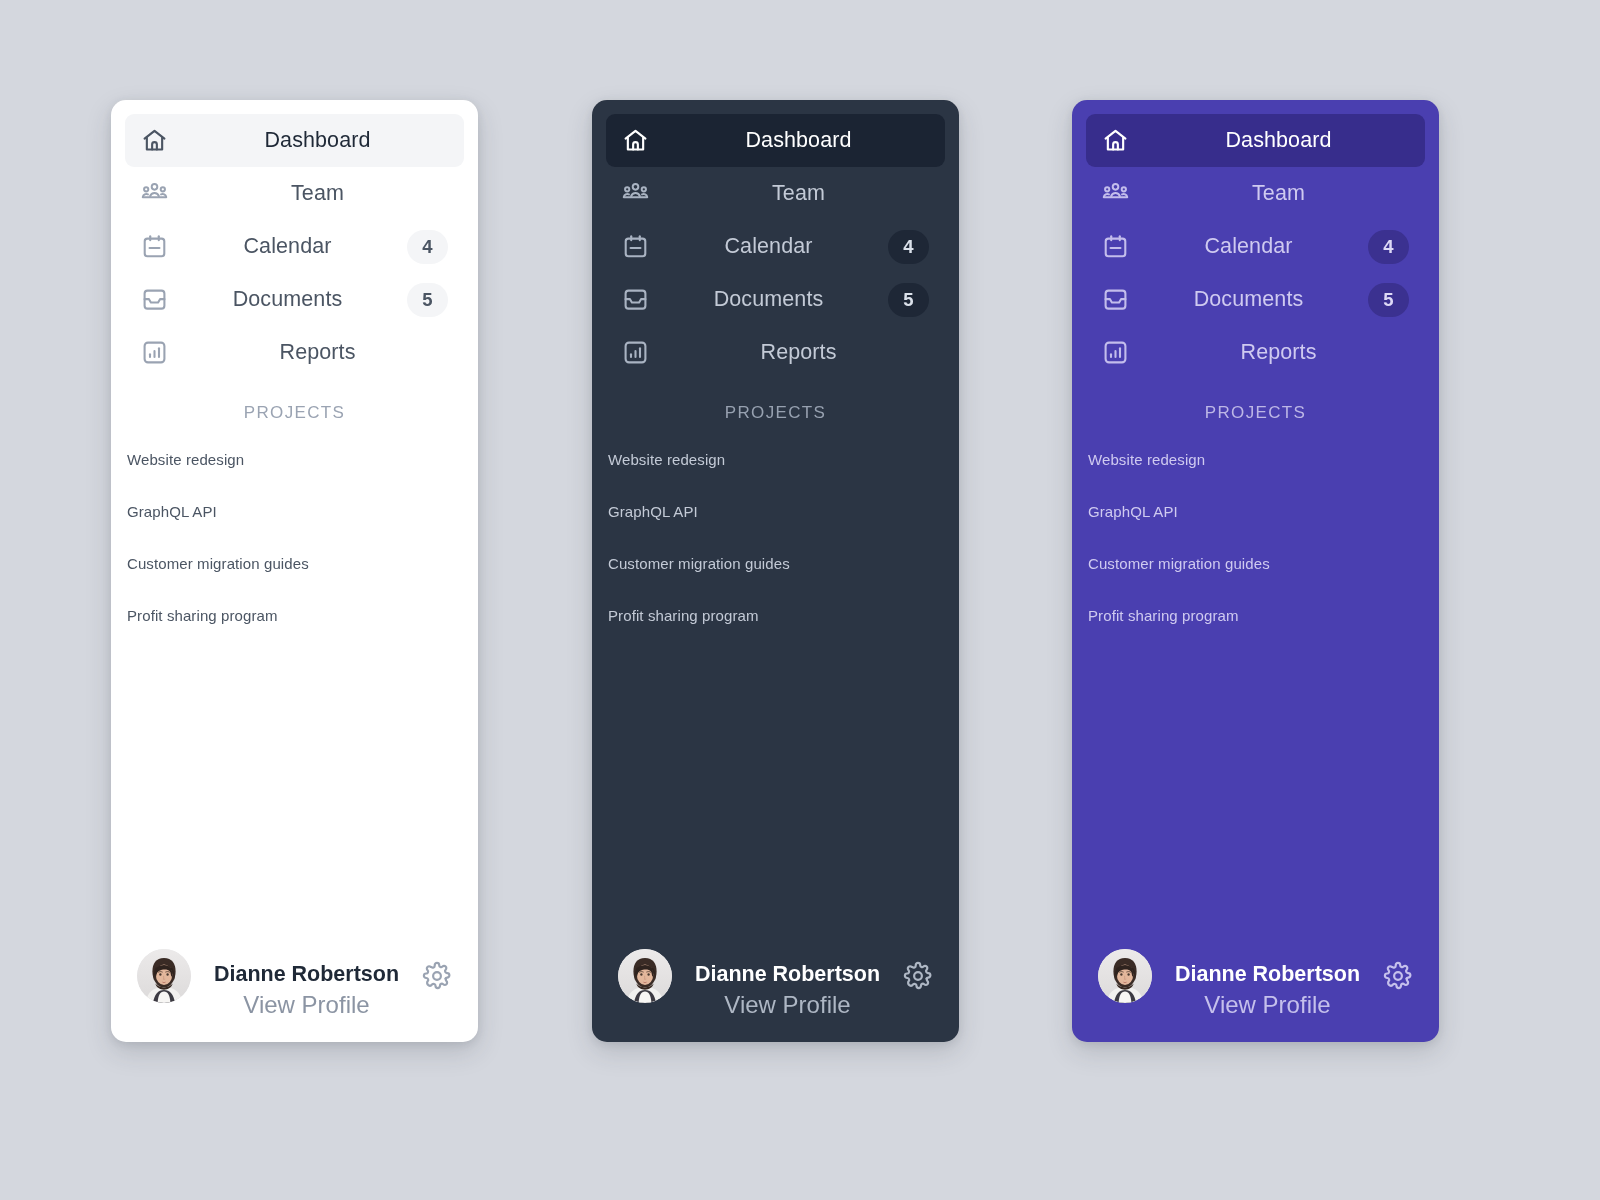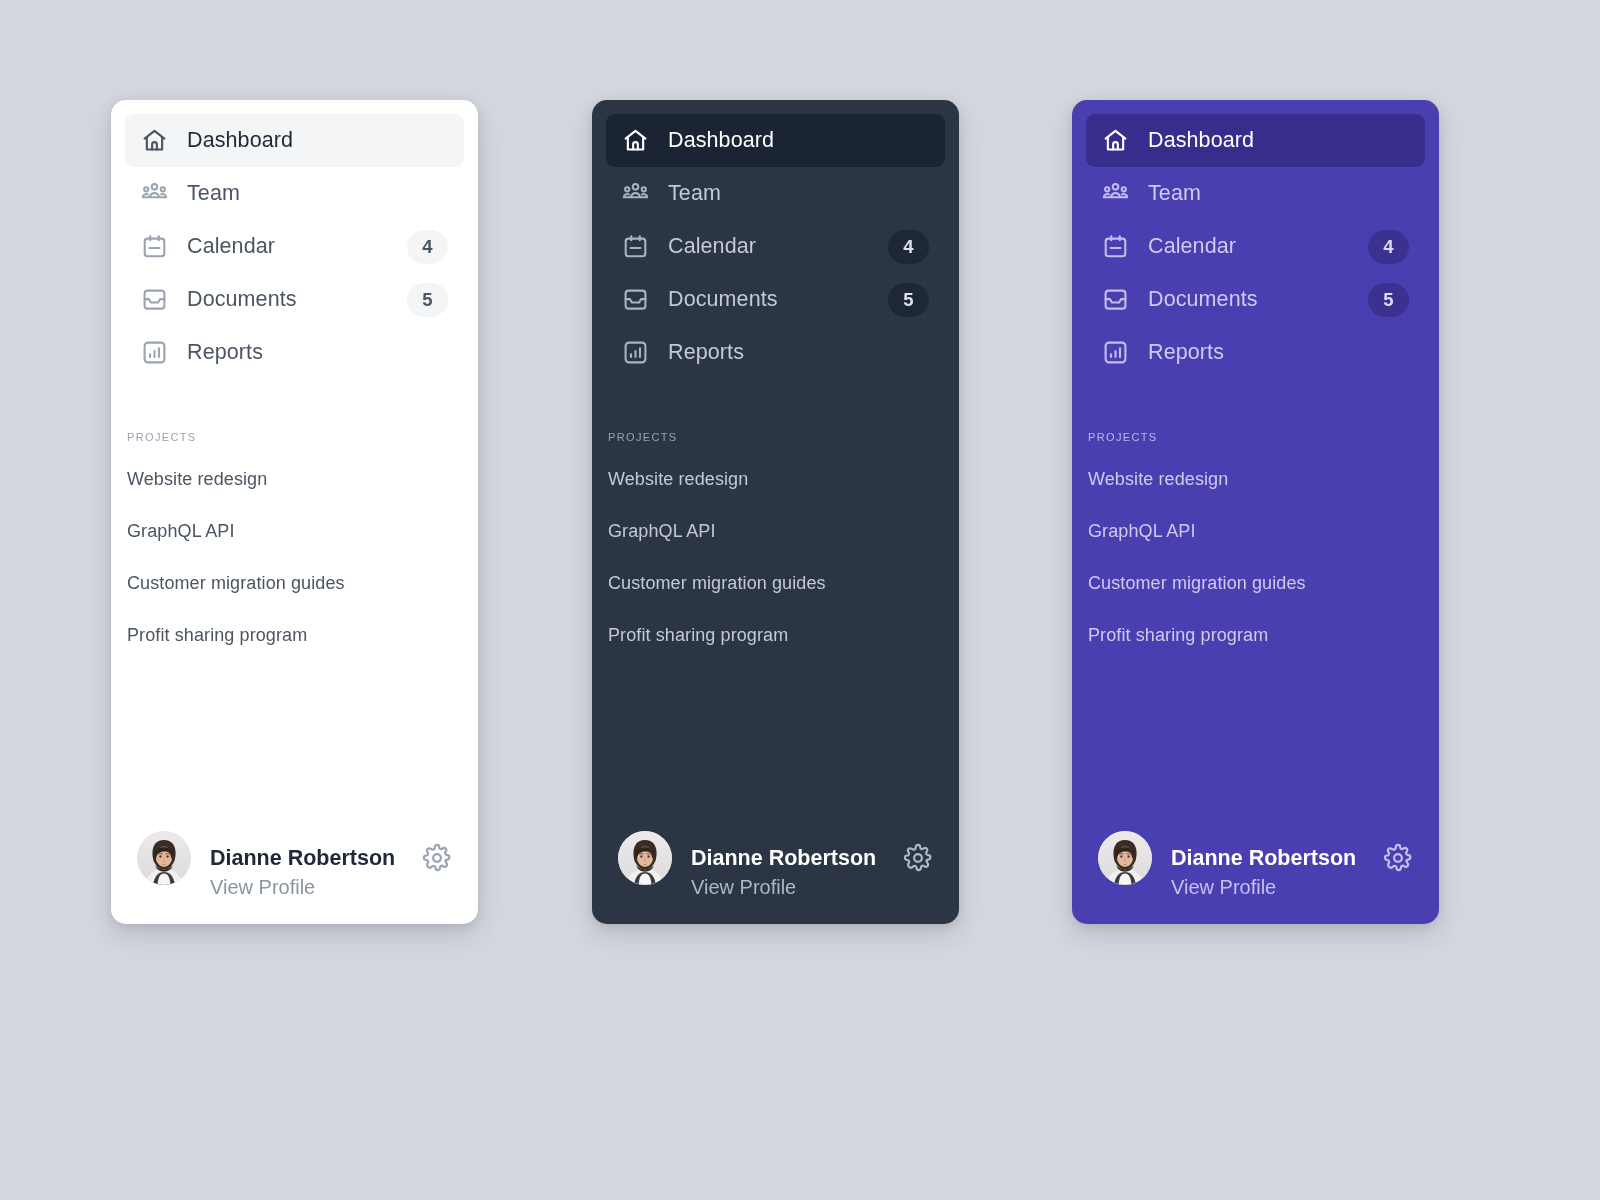--- a/index.html
+++ b/index.html
@@ -16,27 +16,28 @@
     position: relative;
     width: 1600px;
     height: 1200px;
   }
 
   
   .panel {
     position: absolute;
     top: 100px;
     width: 367px;
-    height: 824px;
+    height: 942px;
     border-radius: 15px;
     display: flex;
     flex-direction: column;
     overflow: hidden;
     box-shadow: 0 10px 26px rgba(40, 46, 62, .17),
                 0 2px 8px rgba(40, 46, 62, .10);
+    text-align: center;
   }
   .panel-light  { left: 111px;  background: #ffffff; }
   .panel-dark   { left: 592px;  background: #2b3544; }
   .panel-purple { left: 1072px; background: #4a3fb0; }
 
   
   .nav {
     padding: 14px 14px 0 14px;
     display: flex;
     flex-direction: column;
@@ -77,35 +78,35 @@
     display: flex;
     align-items: center;
     justify-content: center;
     font-size: 18.5px;
     font-weight: 600;
     letter-spacing: .2px;
   }
 
   
   .section-label {
-    font-size: 11px;
+    font-size: 17px;
     letter-spacing: 1.35px;
     padding: 0 16px;
-    margin-top: 52px;
+    margin-top: 24px;
     margin-bottom: 10px;
     font-weight: 400;
   }
 
   .project-item {
     display: flex;
     align-items: center;
     height: 52px;
     padding: 0 16px;
     border-radius: 9px;
-    font-size: 18px;
+    font-size: 15px;
     letter-spacing: .1px;
     white-space: nowrap;
     cursor: pointer;
     user-select: none;
   }
 
   .spacer { flex: 1 1 auto; }
 
   
   .profile {
@@ -130,21 +131,21 @@
   .avatar svg { width: 54px; height: 54px; display: block; }
 
   .profile-text { flex: 1; min-width: 0; margin-top: 29px; }
   .profile-name {
     font-size: 21.5px;
     font-weight: 700;
     line-height: 1.28;
     white-space: nowrap;
   }
   .profile-sub {
-    font-size: 20px;
+    font-size: 24px;
     line-height: 1.3;
     margin-top: 1px;
     white-space: nowrap;
   }
 
   .gear {
     width: 30px;
     height: 30px;
     flex: 0 0 30px;
     cursor: pointer;

